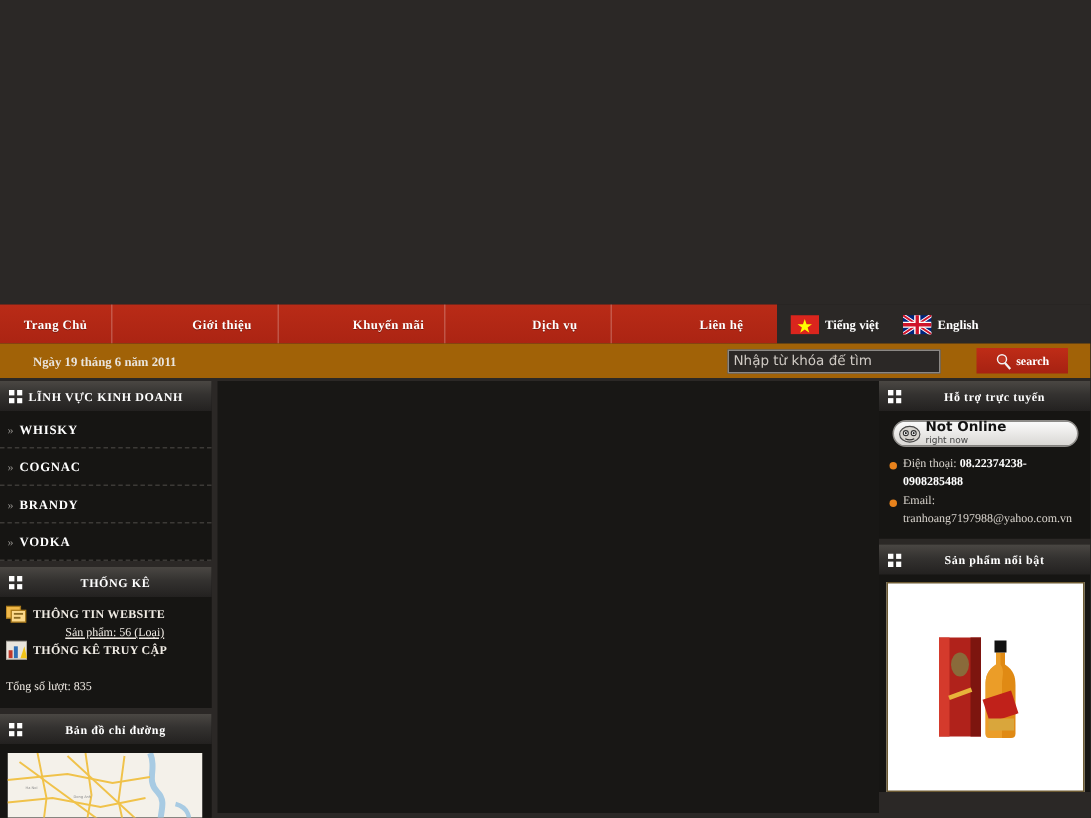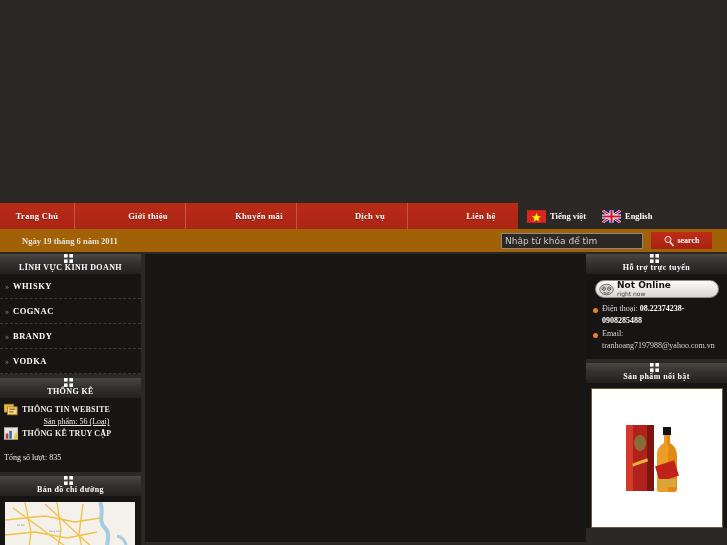--- a/index.html
+++ b/index.html
@@ -83,21 +83,21 @@
     background: #2b2826;
     border: 1px solid #8b8885;
     color: #cfcac4;
     font-size: 9px;
     font-family: "DejaVu Sans", sans-serif;
     padding: 0 3px;
     outline: none;
   }
   .search-input::placeholder { color: #cfcac4; }
   .search-btn {
-    margin-left: 8px;
+    margin-left: 24px;
     width: 61px; height: 17px;
     background: linear-gradient(to bottom, #bf2c17 0%, #a62212 100%);
     border: none;
     color: #fff;
     font-size: 8px; font-weight: bold;
     font-family: "Liberation Serif", serif;
     display: flex; align-items: center; justify-content: center;
     cursor: pointer;
   }
   .mag { width: 12px; height: 12px; margin-right: 2px; flex: none; }
@@ -118,21 +118,20 @@
   .panel-head {
     height: 20px;
     display: flex;
     align-items: center;
     background: linear-gradient(to bottom, #4a4743 0%, #343230 45%, #232120 100%);
     color: #ffffff;
     font-size: 8px;
     font-weight: bold;
     letter-spacing: 0.4px;
     padding: 0 6px;
-    flex-direction: column;
   }
   .panel-head .grid-ico { width: 9px; height: 9px; flex: none; margin-right: 4px; }
   .panel-head .ptitle { flex: 1; text-align: center; }
   .panel-head.left-title .ptitle { text-align: left; }
 
   .panel-body { background: #161513; }
 
   
   .cat {
     display: flex;

